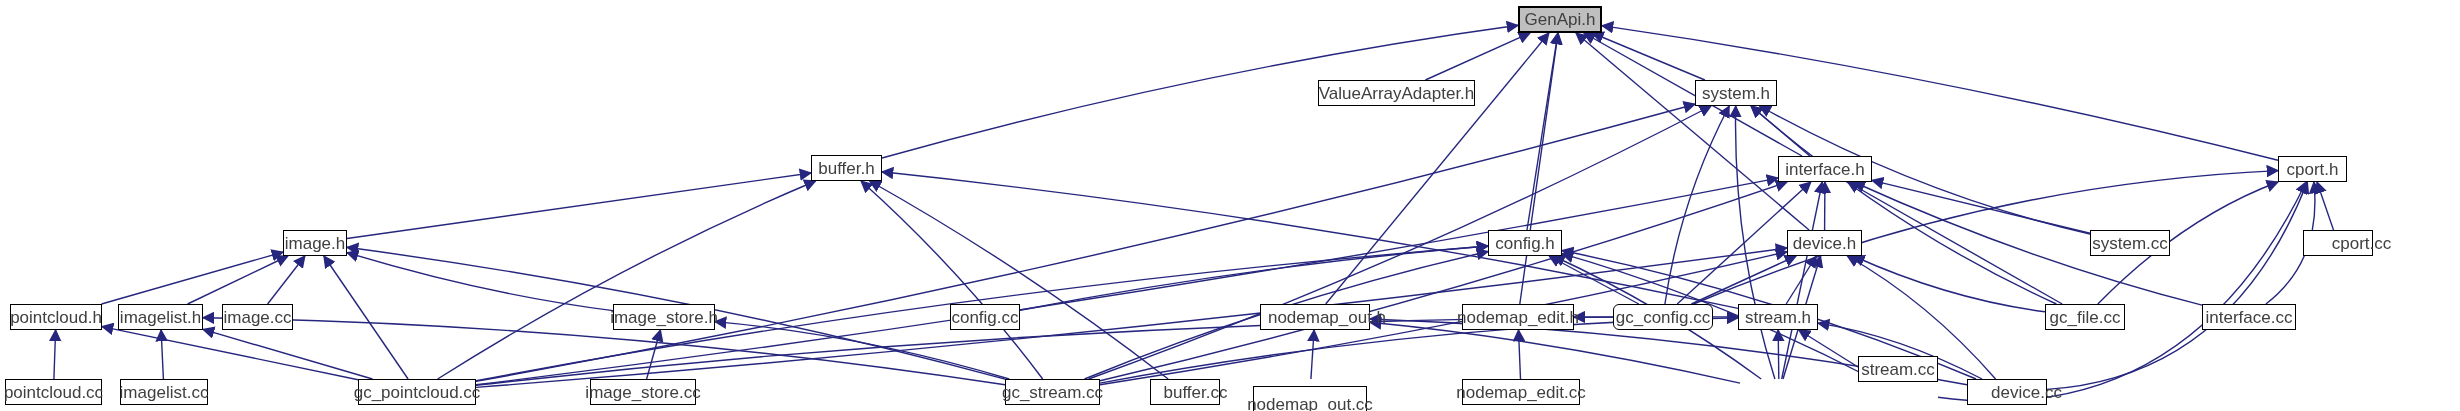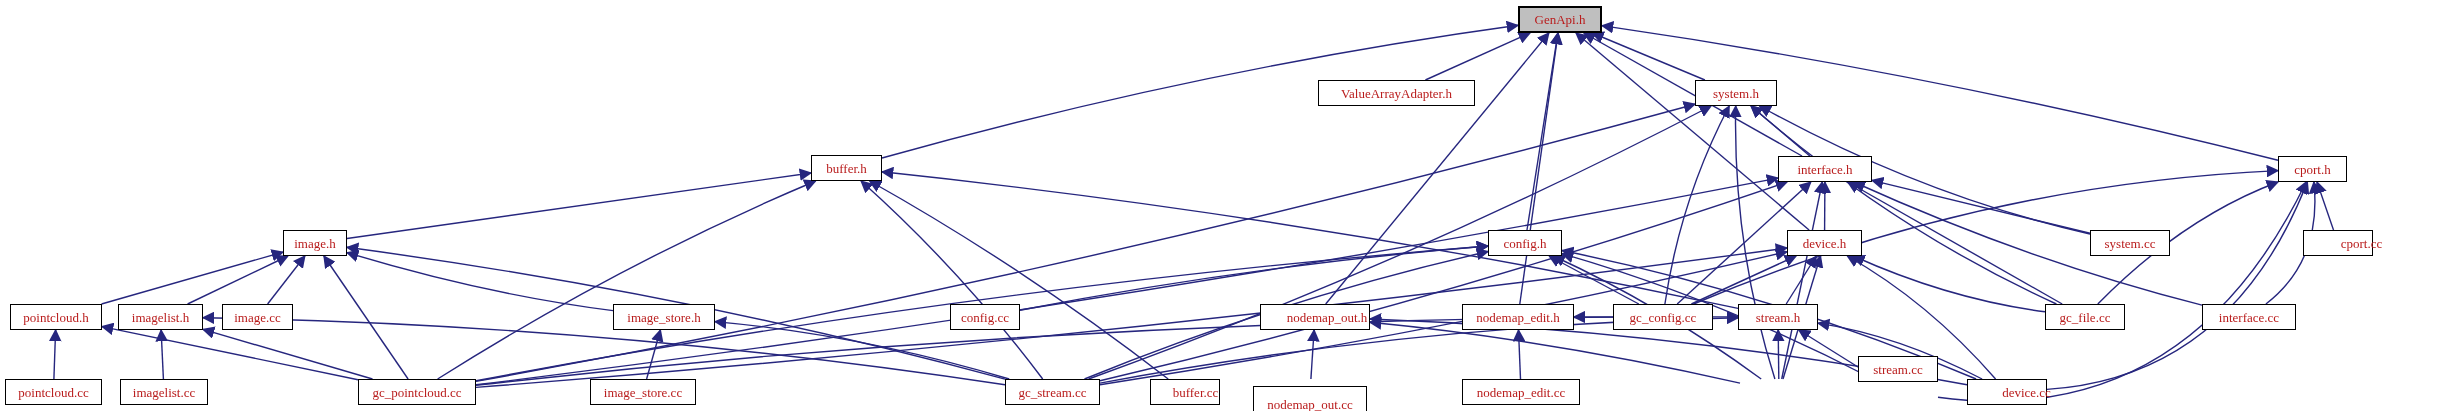--- a/index.html
+++ b/index.html
@@ -18,26 +18,25 @@
     height:411px;
   }
   .node{
     position:absolute;
     display:flex;
     align-items:center;
     justify-content:center;
     box-sizing:border-box;
     border:1px solid #000000;
     background:#ffffff;
-    color:#b91c1c;
-    font-size:13px;
+    color:#404040;
+    font-size:17px;
     line-height:1;
     white-space:nowrap;
     cursor:pointer;
-    font-family:Liberation Serif, serif;
   }
   .node.root{
     background:#bfbfbf;
     border-width:2px;
     cursor:default;
   }
 </style>
 </head>
 <body>
 
@@ -133,21 +132,21 @@
       <div class="node" style="left: 1787px; top: 230px; width: 75px; height: 26px;">device.h</div>
       <div class="node" style="left: 2090px; top: 230px; width: 80px; height: 26px;">system.cc</div>
       <div class="node" style="left: 2303px; top: 230px; width: 70px; height: 26px; padding-left: 47px;">cport.cc</div>
       <div class="node" style="left: 10px; top: 304px; width: 92px; height: 26px;">pointcloud.h</div>
       <div class="node" style="left: 118px; top: 304px; width: 85px; height: 26px;">imagelist.h</div>
       <div class="node" style="left: 222px; top: 304px; width: 71px; height: 26px;">image.cc</div>
       <div class="node" style="left: 613px; top: 304px; width: 102px; height: 26px;">image_store.h</div>
       <div class="node" style="left: 950px; top: 304px; width: 70px; height: 26px;">config.cc</div>
       <div class="node" style="left: 1260px; top: 304px; width: 110px; height: 26px; padding-left: 24px;">nodemap_out.h</div>
       <div class="node" style="left: 1462px; top: 304px; width: 112px; height: 26px;">nodemap_edit.h</div>
-      <div class="node" style="left: 1613px; top: 304px; width: 100px; height: 26px;">gc_config.cc</div>
+      <div class="node" style="left: 1613px; top: 304px; width: 100px; height: 26px; border-radius: 6px;">gc_config.cc</div>
       <div class="node" style="left: 1738px; top: 304px; width: 80px; height: 26px;">stream.h</div>
       <div class="node" style="left: 2045px; top: 304px; width: 80px; height: 26px;">gc_file.cc</div>
       <div class="node" style="left: 2202px; top: 304px; width: 94px; height: 26px;">interface.cc</div>
       <div class="node" style="left: 5px; top: 379px; width: 97px; height: 26px;">pointcloud.cc</div>
       <div class="node" style="left: 120px; top: 379px; width: 88px; height: 26px;">imagelist.cc</div>
       <div class="node" style="left: 358px; top: 379px; width: 118px; height: 26px;">gc_pointcloud.cc</div>
       <div class="node" style="left: 590px; top: 379px; width: 106px; height: 26px;">image_store.cc</div>
       <div class="node" style="left: 1005px; top: 379px; width: 95px; height: 26px;">gc_stream.cc</div>
       <div class="node" style="left: 1150px; top: 379px; width: 70px; height: 26px; padding-left: 21px;">buffer.cc</div>
       <div class="node" style="left: 1253px; top: 386px; width: 114px; height: 36px;">nodemap_out.cc</div>

